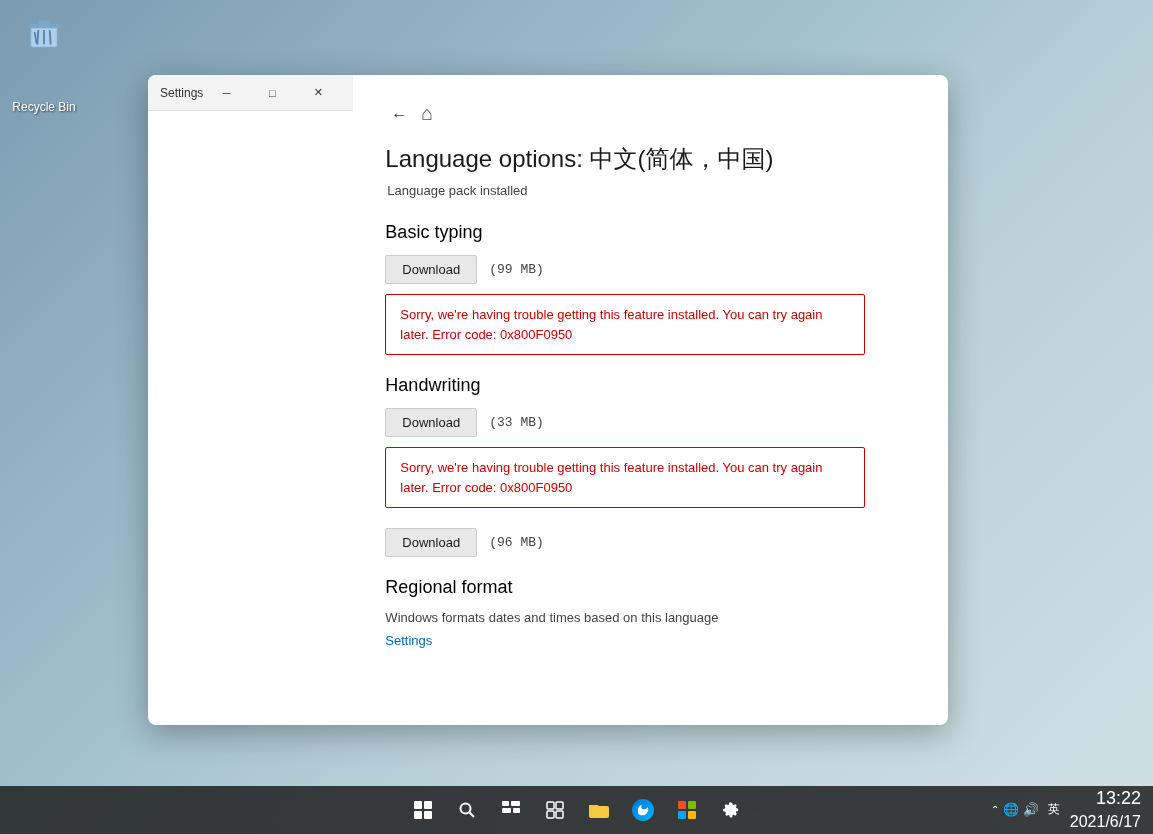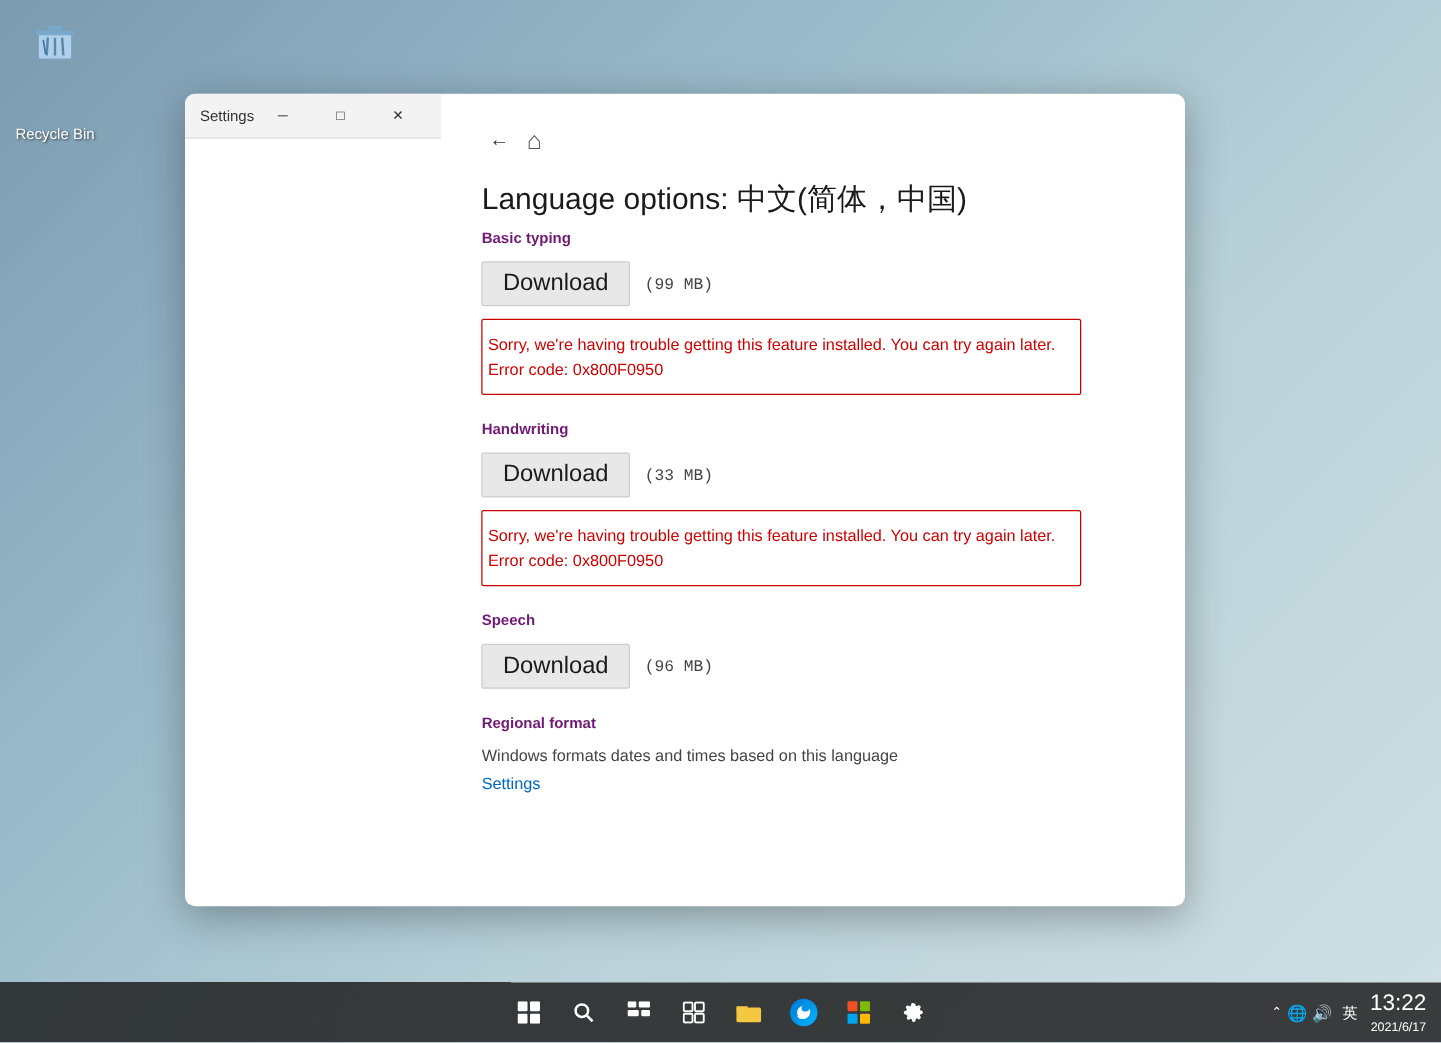--- a/index.html
+++ b/index.html
@@ -199,52 +199,52 @@
     }
 
     .lang-status {
       font-size: 13px;
       color: #444;
       margin-bottom: 24px;
       margin-left: 2px;
     }
 
     .section-title {
-      font-size: 12px;
-      font-weight: 700;
-      color: #701a75;
+      font-size: 18px;
+      font-weight: 400;
+      color: #000000;
       margin-bottom: 12px;
     }
 
     .download-row {
       display: flex;
       align-items: center;
       gap: 12px;
       margin-bottom: 10px;
     }
     .download-btn {
       padding: 6px 16px;
       background: #e8e8e8;
       border: 1px solid #ccc;
       border-radius: 2px;
-      font-size: 19px;
+      font-size: 13px;
       cursor: pointer;
       color: #1a1a1a;
     }
 
     .file-size {
       font-size: 13px;
       color: #444;
       font-family: Liberation Mono, monospace;
     }
 
     .error-box {
       border: 1px solid #c00;
       border-radius: 2px;
-      padding: 10px 4px;
+      padding: 10px 14px;
       margin-bottom: 20px;
       max-width: 480px;
     }
     .error-text {
       font-size: 13px;
       color: #c00;
       line-height: 1.5;
     }
 
     .section-block {
@@ -330,20 +330,21 @@
 
       <div class="back-nav">
         <button class="back-btn">←</button>
         <span class="home-icon-wrap">⌂</span>
       </div>
 
       <div class="page-title">
         <h1>Language options: 中文(简体，中国)</h1>
       </div>
 
+      <div class="lang-status">Language pack installed</div>
 
       <div class="section-block">
         <div class="section-title">Basic typing</div>
         <div class="download-row">
           <button class="download-btn">Download</button>
           <span class="file-size">(99 MB)</span>
         </div>
         <div class="error-box">
           <div class="error-text">Sorry, we're having trouble getting this feature installed. You can try again later. Error code: 0x800F0950</div>
         </div>
@@ -354,21 +355,20 @@
         <div class="download-row">
           <button class="download-btn">Download</button>
           <span class="file-size">(33 MB)</span>
         </div>
         <div class="error-box">
           <div class="error-text">Sorry, we're having trouble getting this feature installed. You can try again later. Error code: 0x800F0950</div>
         </div>
       </div>
 
       <div class="section-block">
-        <div class="section-title">Speech</div>
         <div class="download-row">
           <button class="download-btn">Download</button>
           <span class="file-size">(96 MB)</span>
         </div>
       </div>
 
       <div class="section-block">
         <div class="section-title">Regional format</div>
         <div class="region-desc">Windows formats dates and times based on this language</div>
         <a class="settings-link" href="#">Settings</a>
@@ -453,18 +453,18 @@
       <div class="system-tray">
         <span style="font-size:10px; cursor:pointer;">⌃</span>
 
         <span style="font-size:13px;">🌐</span>
 
         <span style="font-size:13px;">🔊</span>
         <span style="font-size:12px; margin: 0 4px;">英</span>
       </div>
       <div class="taskbar-time">
         <div style="font-size:18px;">13:22</div>
-        <div style="font-size:10px;">2021/6/17</div>
+        <div style="font-size:16px;">2021/6/17</div>
       </div>
     </div>
   </div>
 
 </div>
 
 </body></html>

